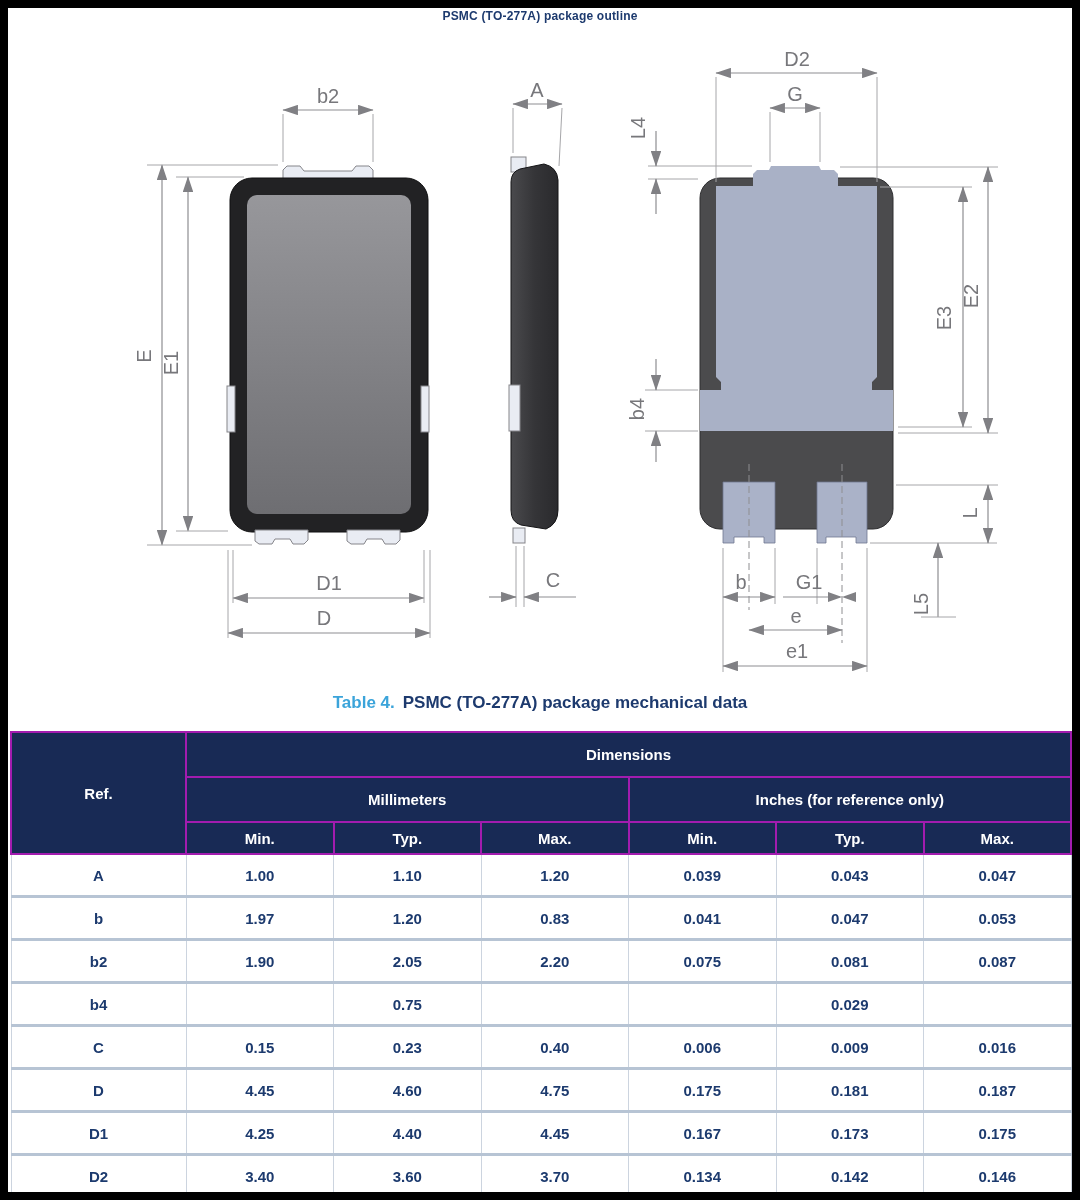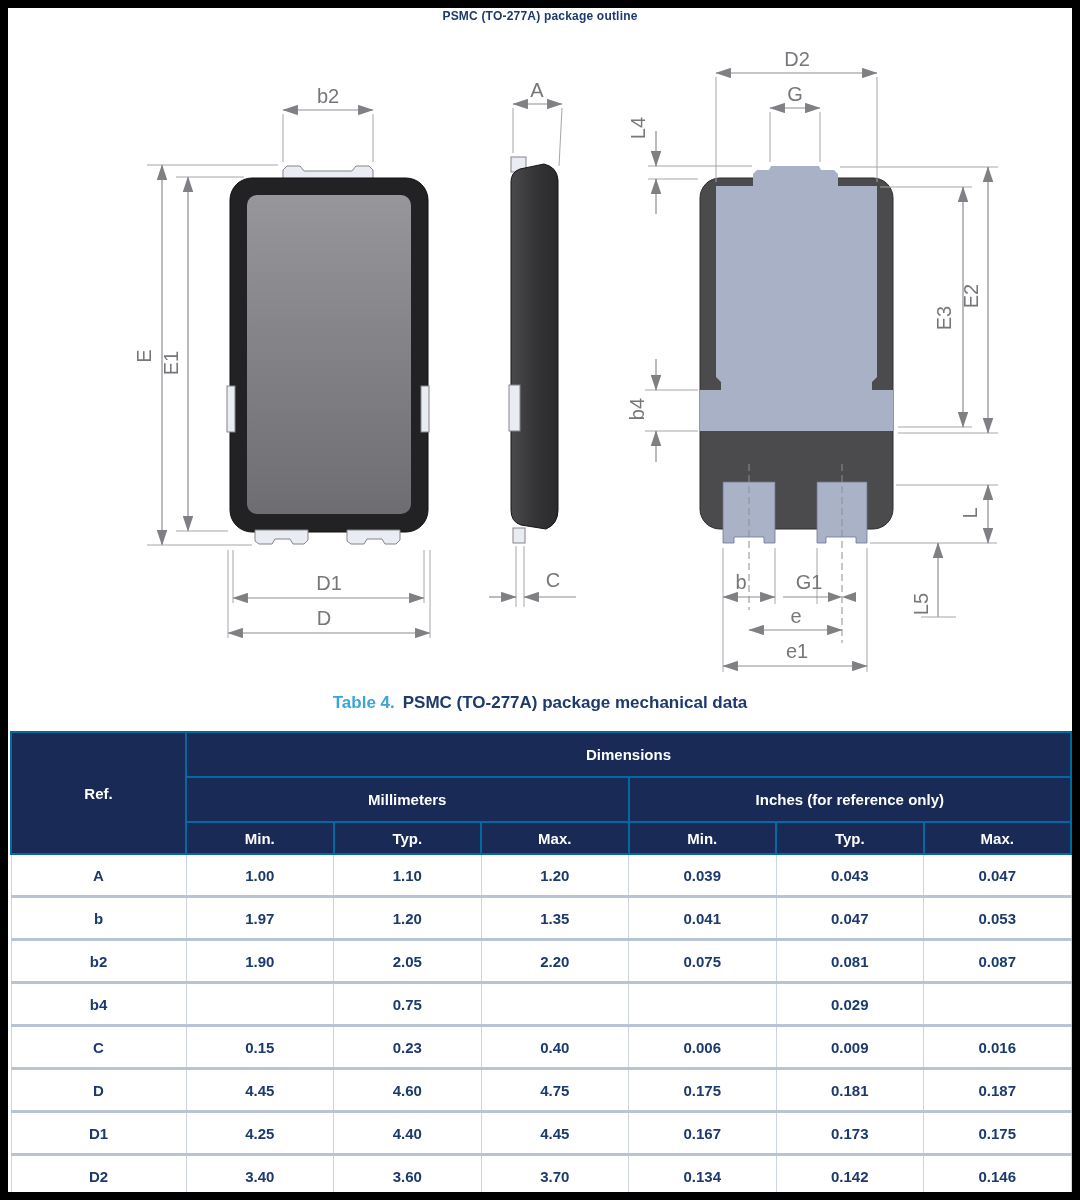--- a/index.html
+++ b/index.html
@@ -4,21 +4,21 @@
 <style>
   html,body{margin:0;padding:0;width:1080px;height:1200px;background:#ffffff;overflow:hidden;
     font-family:"Liberation Sans", sans-serif;}
   .frame{position:absolute;inset:0;border:8px solid #000;box-sizing:border-box;pointer-events:none;z-index:50;}
   .page-title{position:absolute;top:9px;left:0;width:100%;text-align:center;
     font-size:12px;font-weight:bold;color:#1d3a6e;letter-spacing:.2px;}
   .drawing{position:absolute;top:0;left:0;}
   .caption{position:absolute;top:693px;left:0;width:100%;text-align:center;font-size:17px;font-weight:bold;color:#1d3a6e;}
   .caption .cap-prefix{color:#3ba4da;margin-right:8px;}
   table.mech{position:absolute;left:10px;top:731px;width:1060px;border-collapse:collapse;table-layout:fixed;}
-  table.mech th{background:#182a55;color:#ffffff;border:2px solid #0369a1;
+  table.mech th{background:#182a55;color:#ffffff;border:2px solid #a21caf;
     font-size:15px;font-weight:bold;text-align:center;vertical-align:middle;margin-left:15px;}
   table.mech td{background:#ffffff;color:#1c3a6e;border:1px solid #ccd4df;border-bottom:3px solid #b7c4d4;
     font-size:15px;font-weight:bold;text-align:center;vertical-align:middle;height:38px;}
   table.mech tr.last td{border-bottom:6px solid #16284f;}
   .dimtxt{fill:#77777b;font-size:20px;font-family:"Liberation Sans",sans-serif;}
   .dimline{stroke:#8e8e91;stroke-width:1.2;fill:none;}
   .extline{stroke:#a6a6a9;stroke-width:1;fill:none;}
   .cline{stroke:#8e8e91;stroke-width:1;stroke-dasharray:7 4;fill:none;}
   .tab{fill:#e9ecf3;stroke:#85858a;stroke-width:1;}
 </style>
@@ -203,21 +203,21 @@
       <td>1.10</td>
       <td>1.20</td>
       <td>0.039</td>
       <td>0.043</td>
       <td>0.047</td>
     </tr>
     <tr>
       <td>b</td>
       <td>1.97</td>
       <td>1.20</td>
-      <td>1.35</td>
+      <td>0.83</td>
       <td>0.041</td>
       <td>0.047</td>
       <td>0.053</td>
     </tr>
     <tr>
       <td>b2</td>
       <td>1.90</td>
       <td>2.05</td>
       <td>2.20</td>
       <td>0.075</td>

